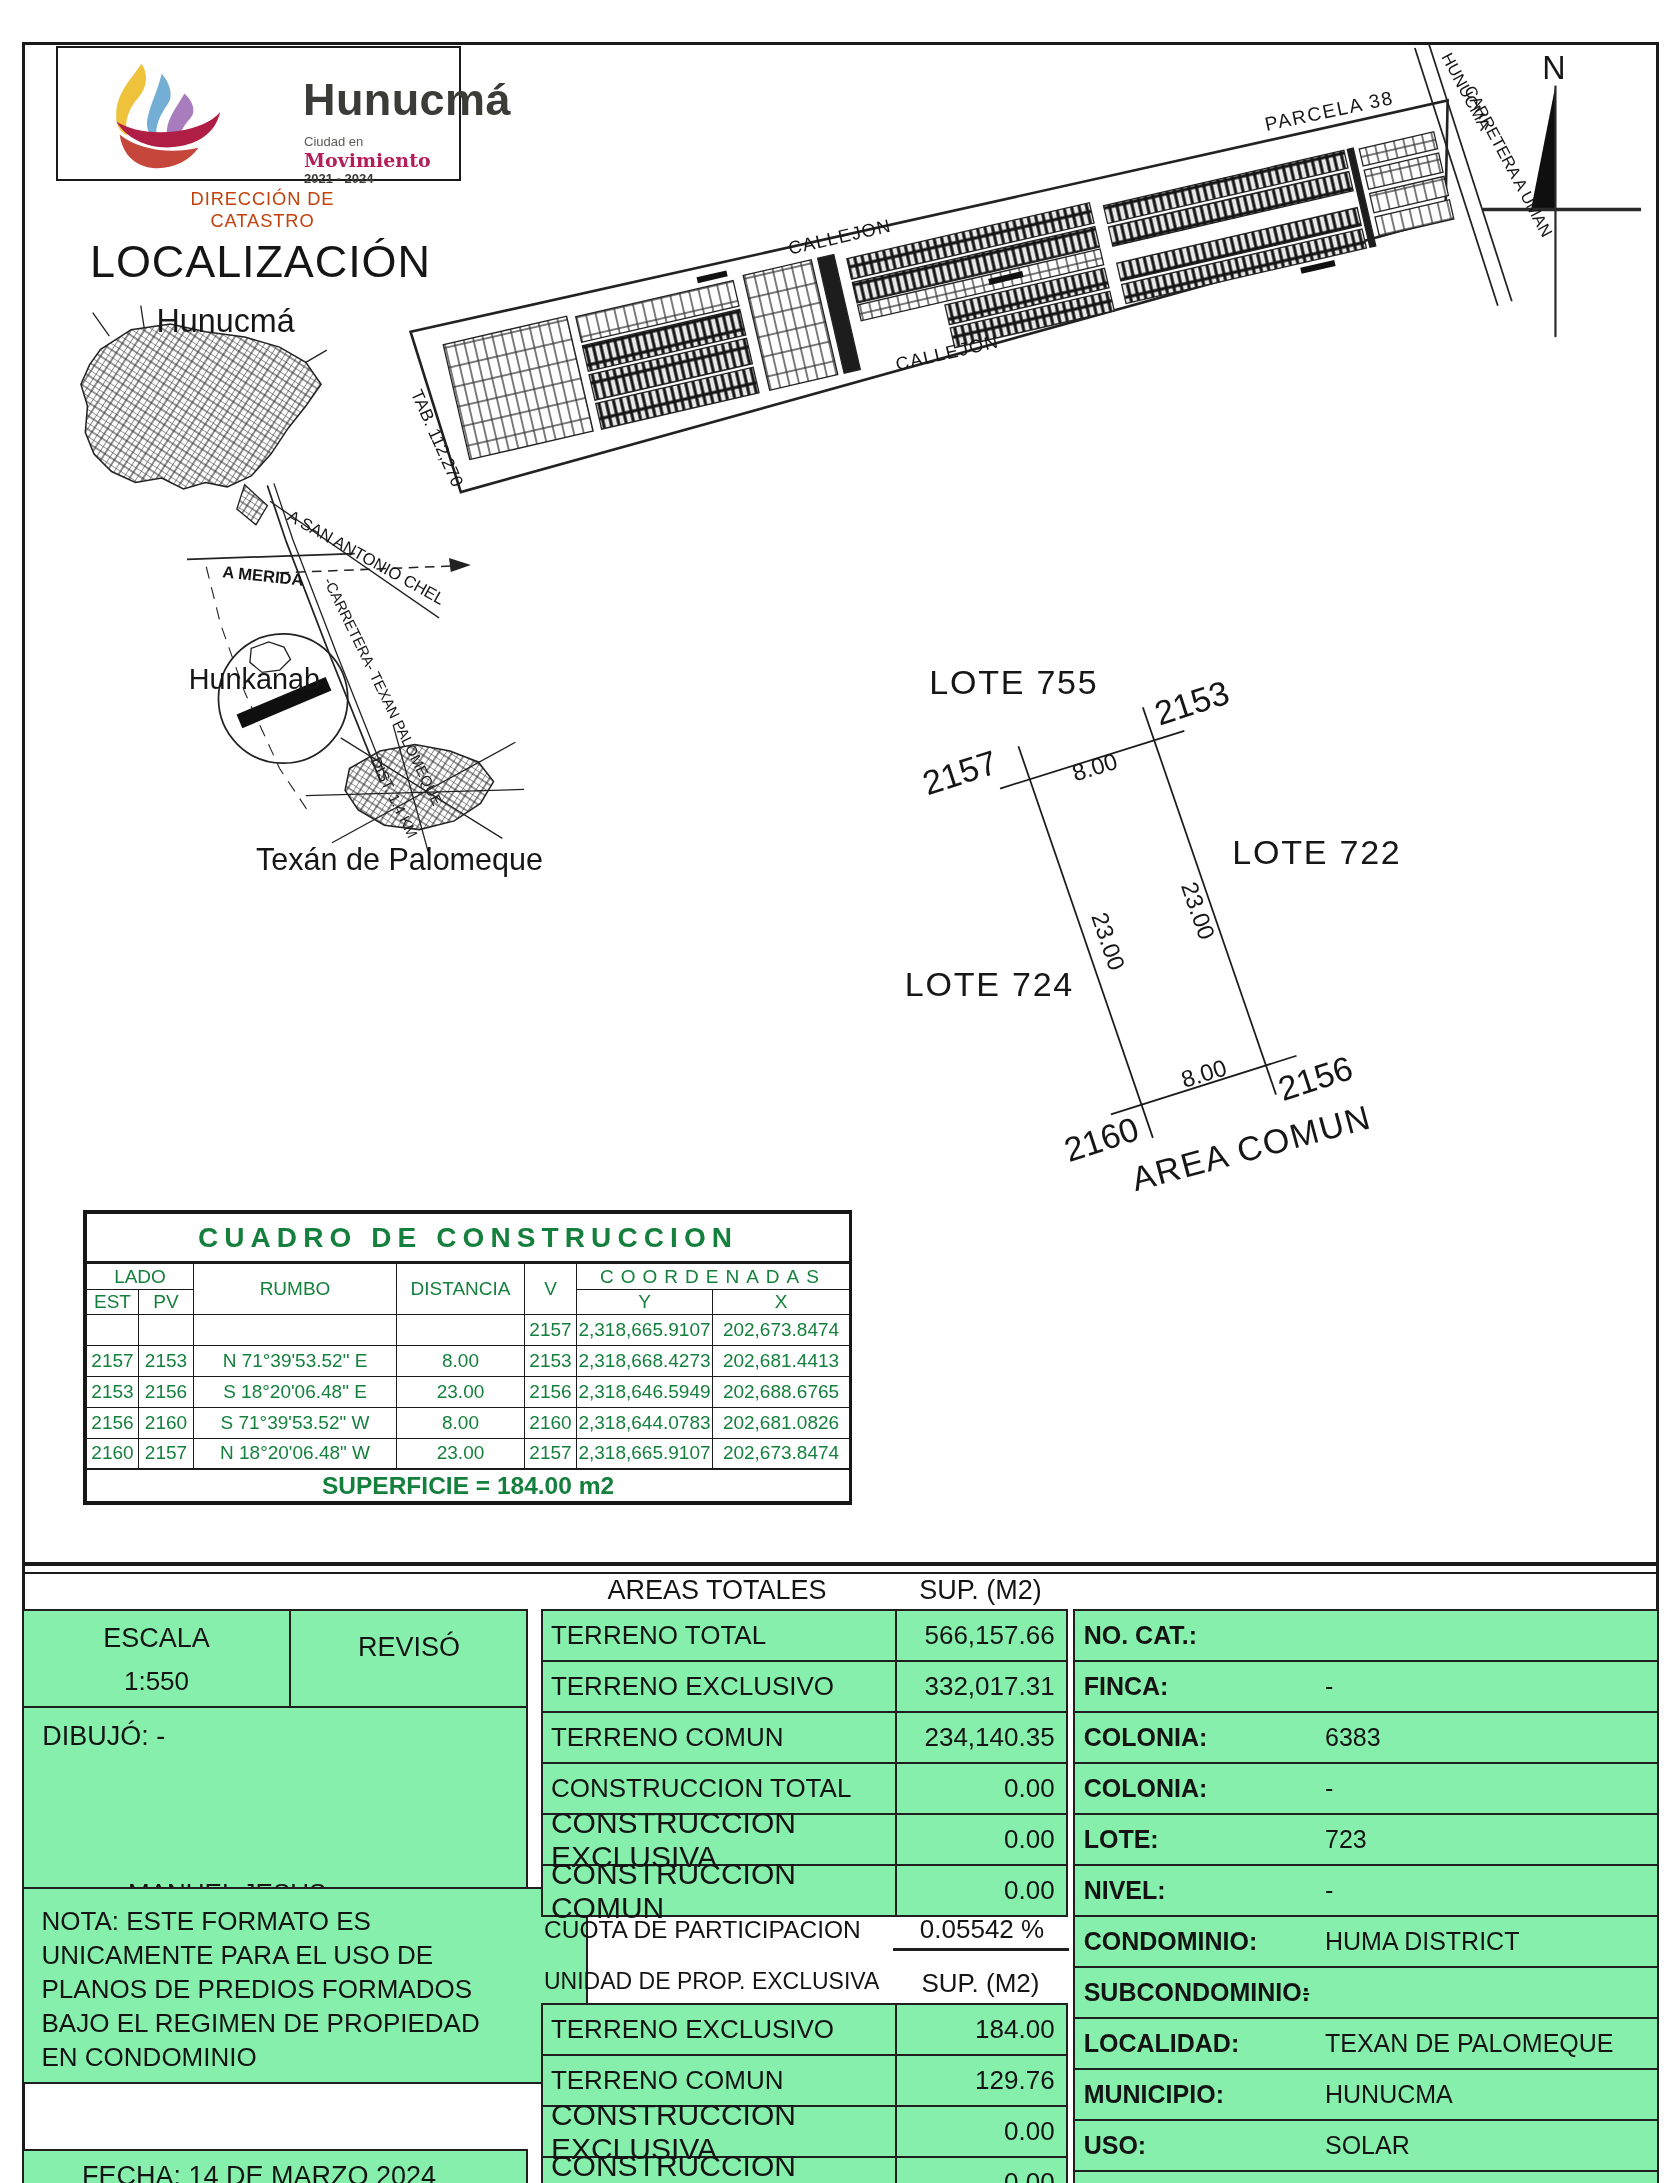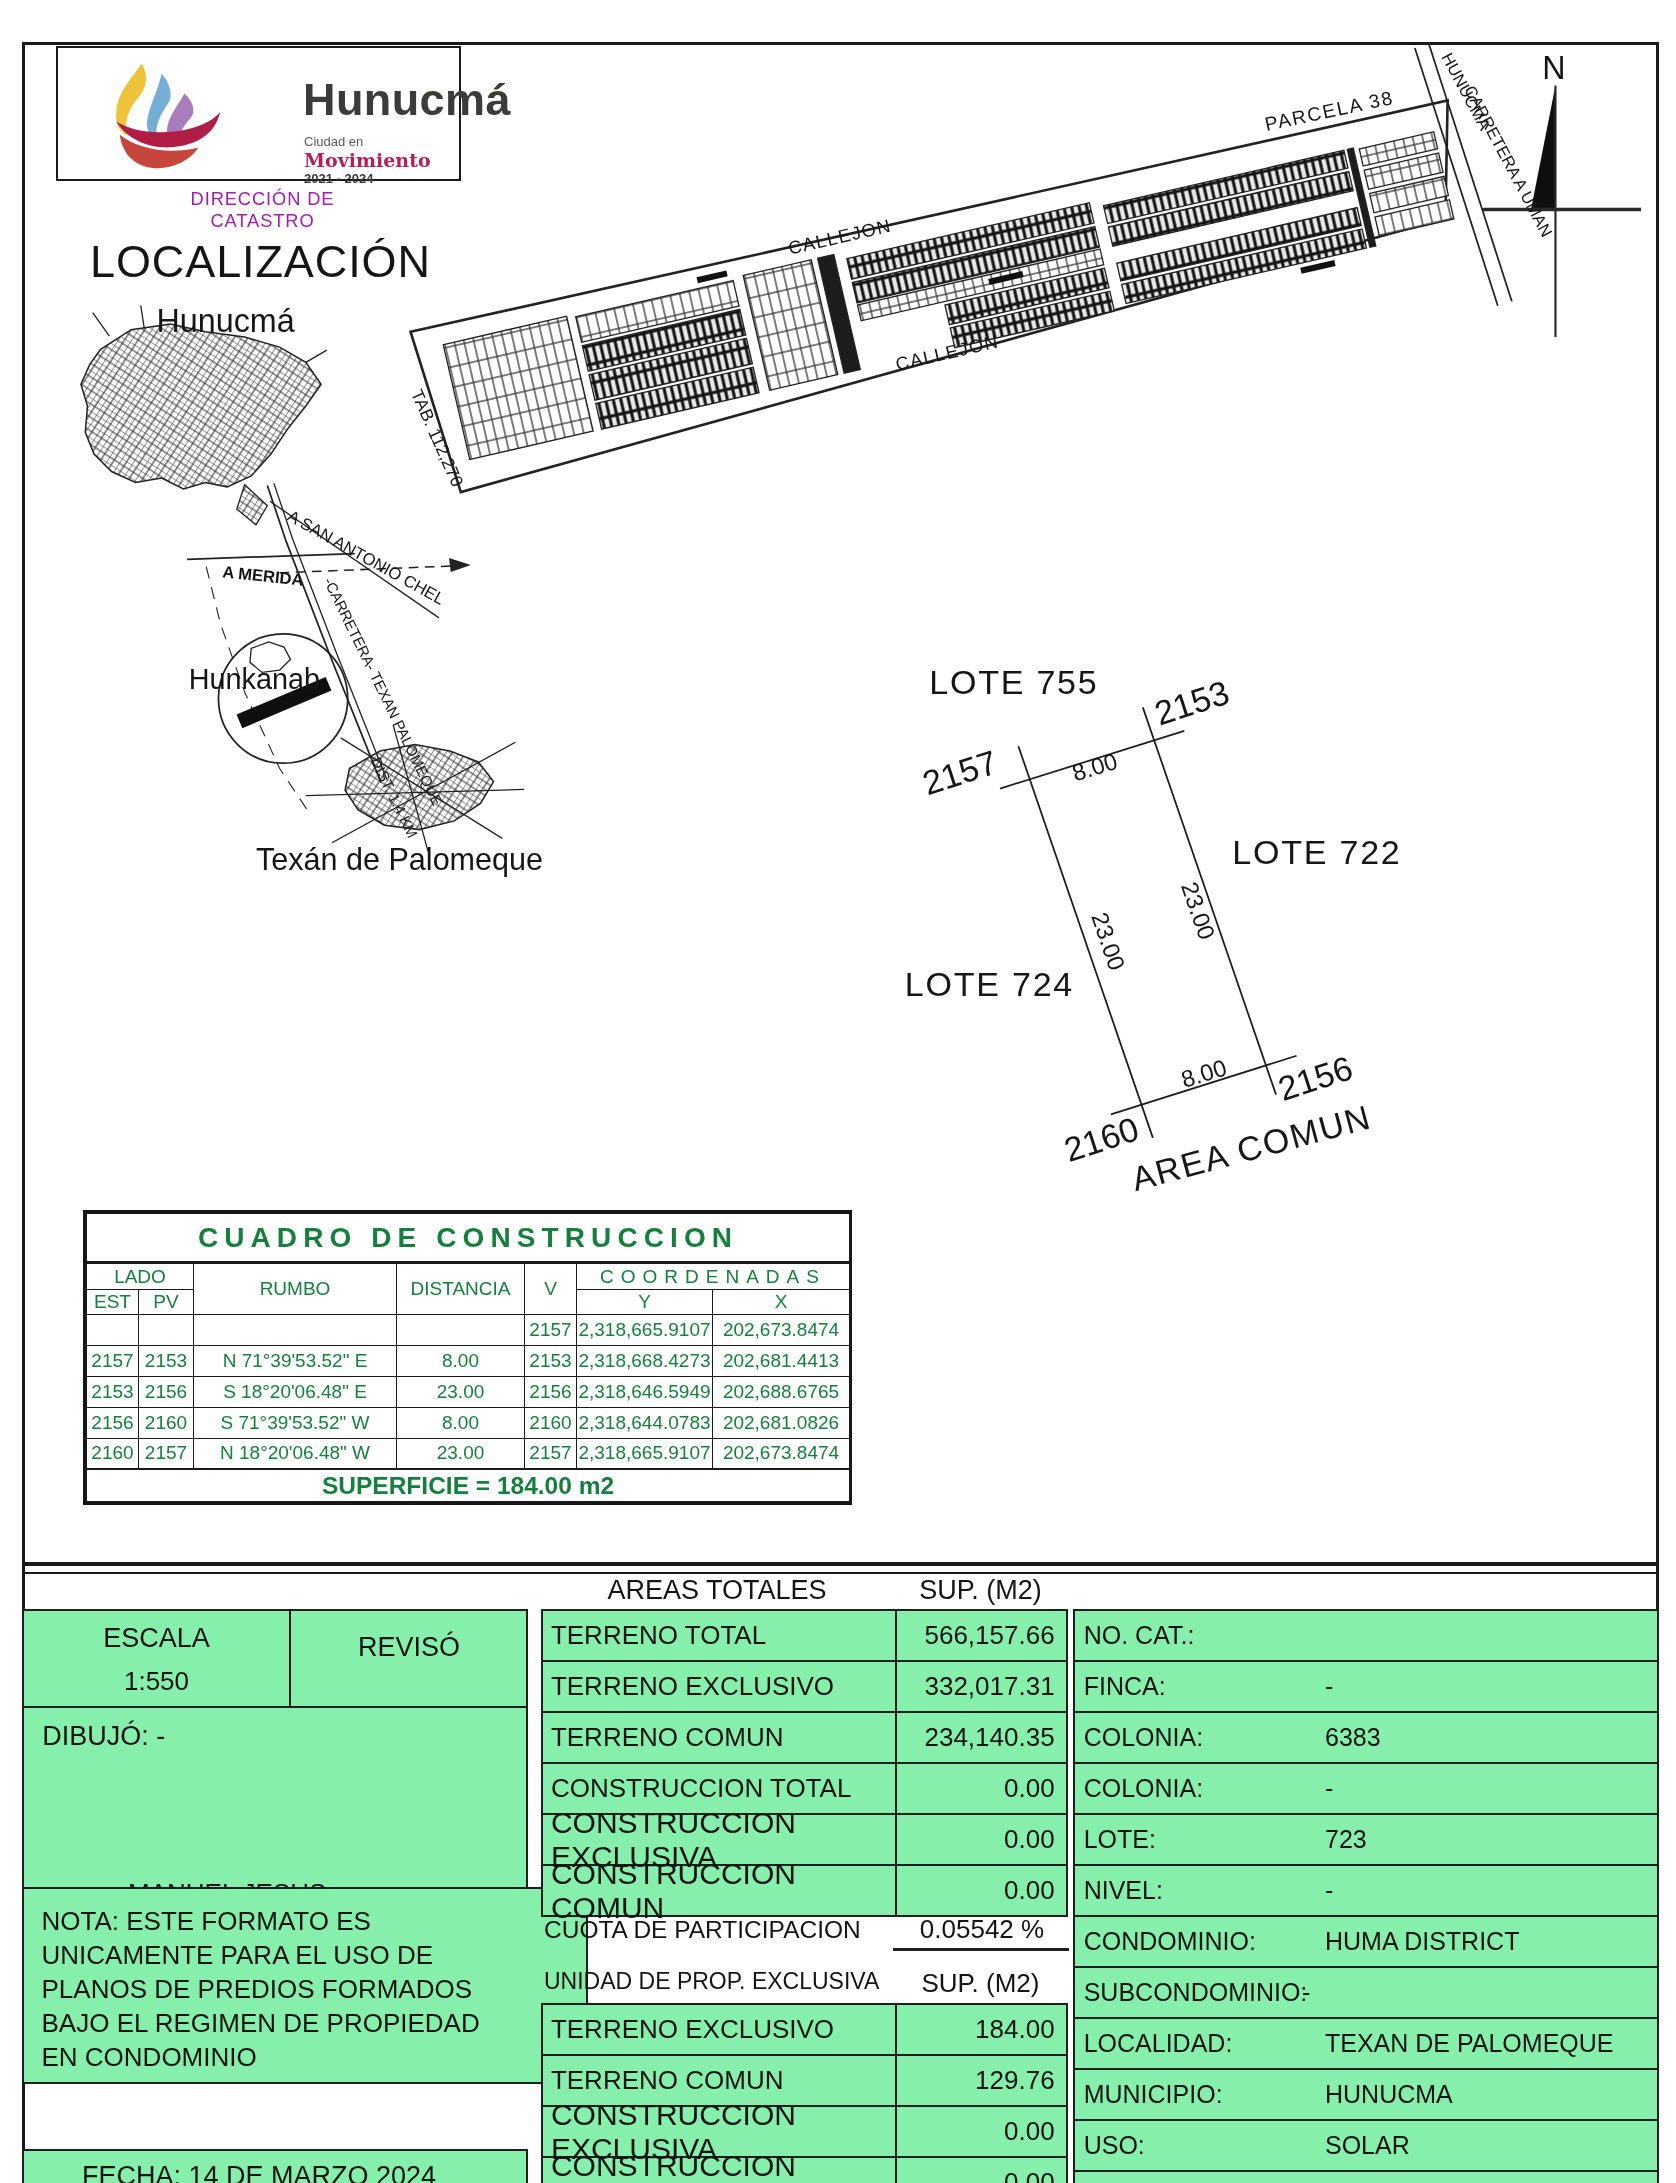--- a/index.html
+++ b/index.html
@@ -6,21 +6,21 @@
   body{font-family:"Liberation Sans", sans-serif;color:#141414;}
   .page{position:relative;width:1677px;height:2212px;background:#ffffff;overflow:hidden;}
   .sheet-border{position:absolute;left:22px;top:42px;width:1637px;height:2156px;border:3.9px solid #1a1a1a;box-sizing:border-box;}
   .abs{position:absolute;box-sizing:border-box;}
   
   .logo-box{left:56px;top:46px;width:405px;height:135px;border:2.6px solid #1a1a1a;background:#fff;}
   .logo-title{left:245px;top:26px;font-size:45px;font-weight:bold;color:#3b3b38;letter-spacing:0.4px;}
   .logo-tag{left:246px;top:86px;width:157px;font-size:13px;color:#5a5a57;}
   .logo-tag .script{font-family:"DejaVu Serif", serif;font-weight:bold;color:#b41e5a;font-size:19px;}
   .logo-tag .years{font-weight:bold;color:#3b3b38;}
-  .department{left:175px;top:188px;width:175px;text-align:center;font-size:18.3px;letter-spacing:0.9px;color:#a21caf;line-height:22px;}
+  .department{left:175px;top:188px;width:175px;text-align:center;font-size:18.3px;letter-spacing:0.9px;color:#c2410c;line-height:22px;}
   .loc-title{left:90px;top:236px;font-size:45px;color:#151515;letter-spacing:0.9px;}
   
   .ctable-wrap{left:83px;top:1210px;width:769px;border:3.5px solid #161616;background:#fff;}
   table.ctable{border-collapse:collapse;table-layout:fixed;width:762px;}
   .ctable td{border:1.7px solid #1a1a1a;text-align:center;vertical-align:middle;padding:0;font-size:19px;color:#15803d;}
   .ctable .title{height:47px;font-size:28px;font-weight:bold;letter-spacing:6.1px;border-bottom:3.1px solid #1a1a1a;}
   .ctable .h1{height:27px;font-size:20px;}
   .ctable .h2{height:24.5px;font-size:19px;}
   .ctable .coord-h{letter-spacing:7px;}
   .ctable .dr{height:31px;}
@@ -54,21 +54,21 @@
   .m2{top:2003px;height:196px;}
   .cuota-lab{left:544px;top:1916px;font-size:24.5px;}
   .cuota-val{left:897px;top:1914px;width:170px;text-align:center;font-size:26px;}
   .cuota-line{left:893px;top:1948px;width:176px;height:2.6px;background:#1f1f1f;}
   .uni-lab{left:544px;top:1968px;font-size:23px;}
   .uni-sup{left:893px;top:1968px;width:175px;text-align:center;font-size:26px;}
   
   .rcol{left:1073px;top:1609px;width:586px;height:589px;}
   .rcol .rrow{position:relative;height:49px;border-bottom:2.2px solid #1f1f1f;}
   .rcol .rrow:last-child{border-bottom:none;}
-  .rcol .rlab{position:absolute;left:8.7px;top:0;height:100%;display:flex;align-items:center;font-size:25px;}
+  .rcol .rlab{position:absolute;left:8.7px;top:0;height:100%;display:flex;align-items:center;font-size:25px;font-weight:bold;}
   .rcol .rval{position:absolute;left:250px;top:0;height:100%;display:flex;align-items:center;font-size:25px;}
   svg text{font-family:"Liberation Sans", sans-serif;fill:#161616;}
 </style>
 </head>
 <body>
 
 <div class="page">
   <div class="sheet-border abs"></div>
 
   <svg class="abs" style="left:0;top:0;" width="1677" height="2212" viewBox="0 0 3840 5066">

